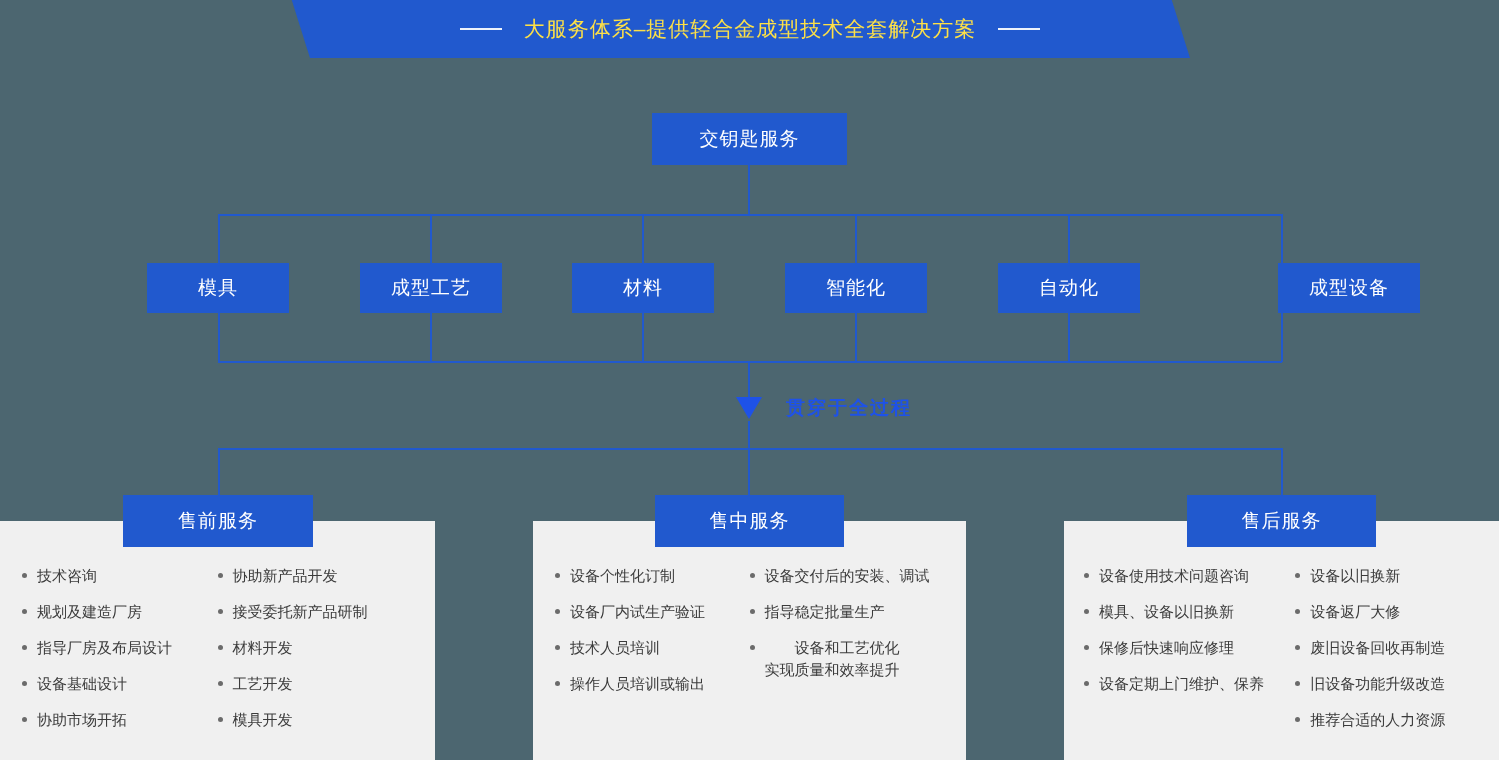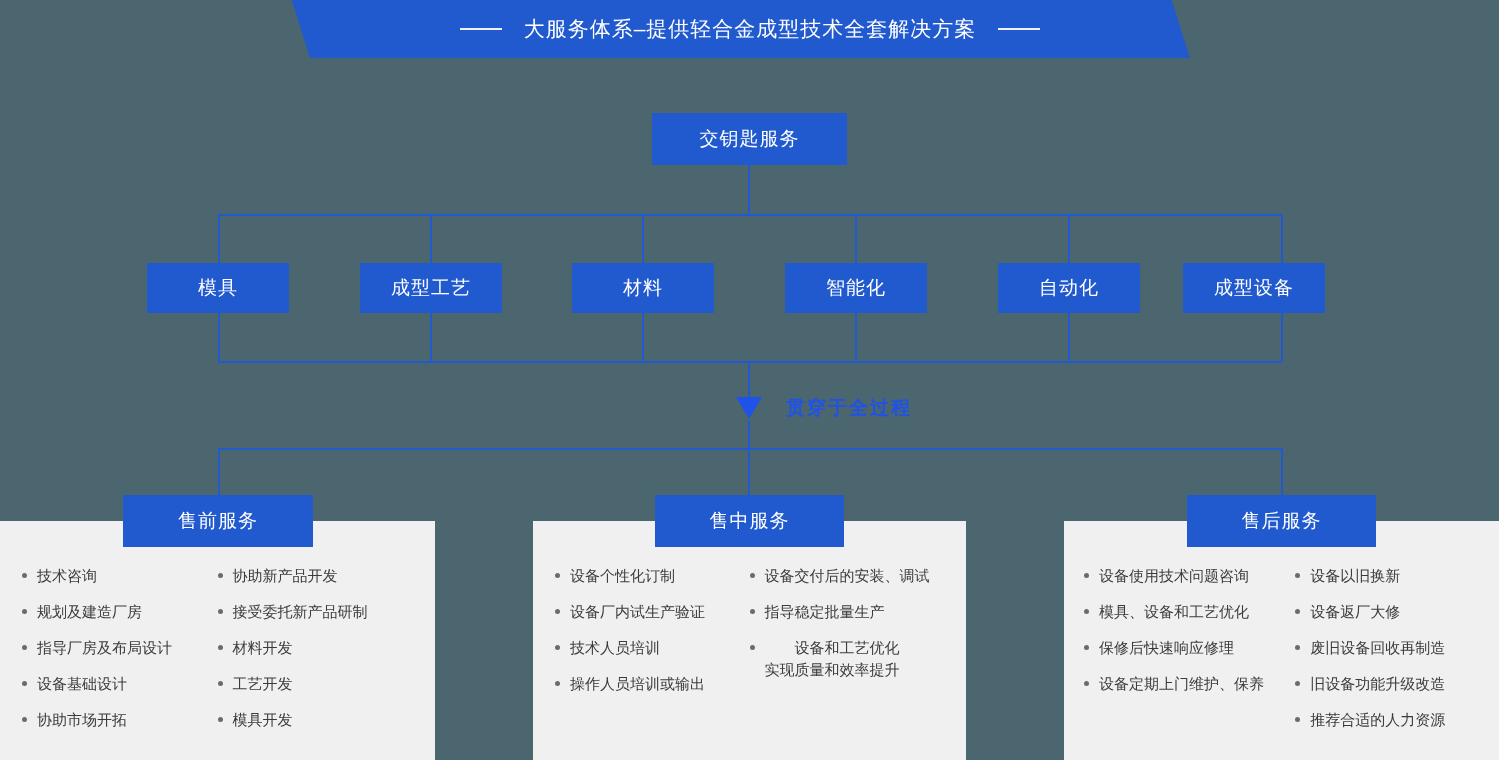--- a/index.html
+++ b/index.html
@@ -37,21 +37,21 @@
   .banner-inner {
     position: absolute;
     left: 310px;
     top: 0;
     width: 880px;
     height: 58px;
     display: flex;
     align-items: center;
     justify-content: center;
     gap: 18px;
-    color: #ffffff;
+    color: #fde047;
     font-size: 21px;
     letter-spacing: 1px;
     white-space: nowrap;
   }
   .banner-dash {
     display: inline-block;
     width: 42px;
     height: 2px;
     background: #ffffff;
     opacity: .92;
@@ -186,21 +186,21 @@
   </div>
   <div class="bbox" style="left:572px; top:263px; width:142px; height:50px;">
     <span>材料</span>
   </div>
   <div class="bbox" style="left:785px; top:263px; width:142px; height:50px;">
     <span>智能化</span>
   </div>
   <div class="bbox" style="left:998px; top:263px; width:142px; height:50px;">
     <span>自动化</span>
   </div>
-  <div class="bbox" style="left:1183px; top:263px; width:142px; height:50px;">
+  <div class="bbox" style="left:1278px; top:263px; width:142px; height:50px;">
     <span>成型设备</span>
   </div>
 
   <div class="vline" style="left:748px; top:361px; height:36px;"></div>
   <div class="arrow-wrap">
     <span class="tri-down"></span>
     <span class="arrow-text">贯穿于全过程</span>
   </div>
   <div class="vline" style="left:748px; top:421px; height:28px;"></div>
 
@@ -304,21 +304,21 @@
 
   <div class="panel" style="left:1064px; width:435px;">
     <div class="panel-cols" style="padding:0 20px;">
       <div class="panel-col" style="flex:1.15 1 0;">
         <div class="bullet">
             <span class="dot"></span>
             <span class="bullet-text">设备使用技术问题咨询</span>
           </div>
         <div class="bullet">
             <span class="dot"></span>
-            <span class="bullet-text">模具、设备和工艺优化</span>
+            <span class="bullet-text">模具、设备以旧换新</span>
           </div>
         <div class="bullet">
             <span class="dot"></span>
             <span class="bullet-text">保修后快速响应修理</span>
           </div>
         <div class="bullet">
             <span class="dot"></span>
             <span class="bullet-text">设备定期上门维护、保养</span>
           </div>
       </div>

